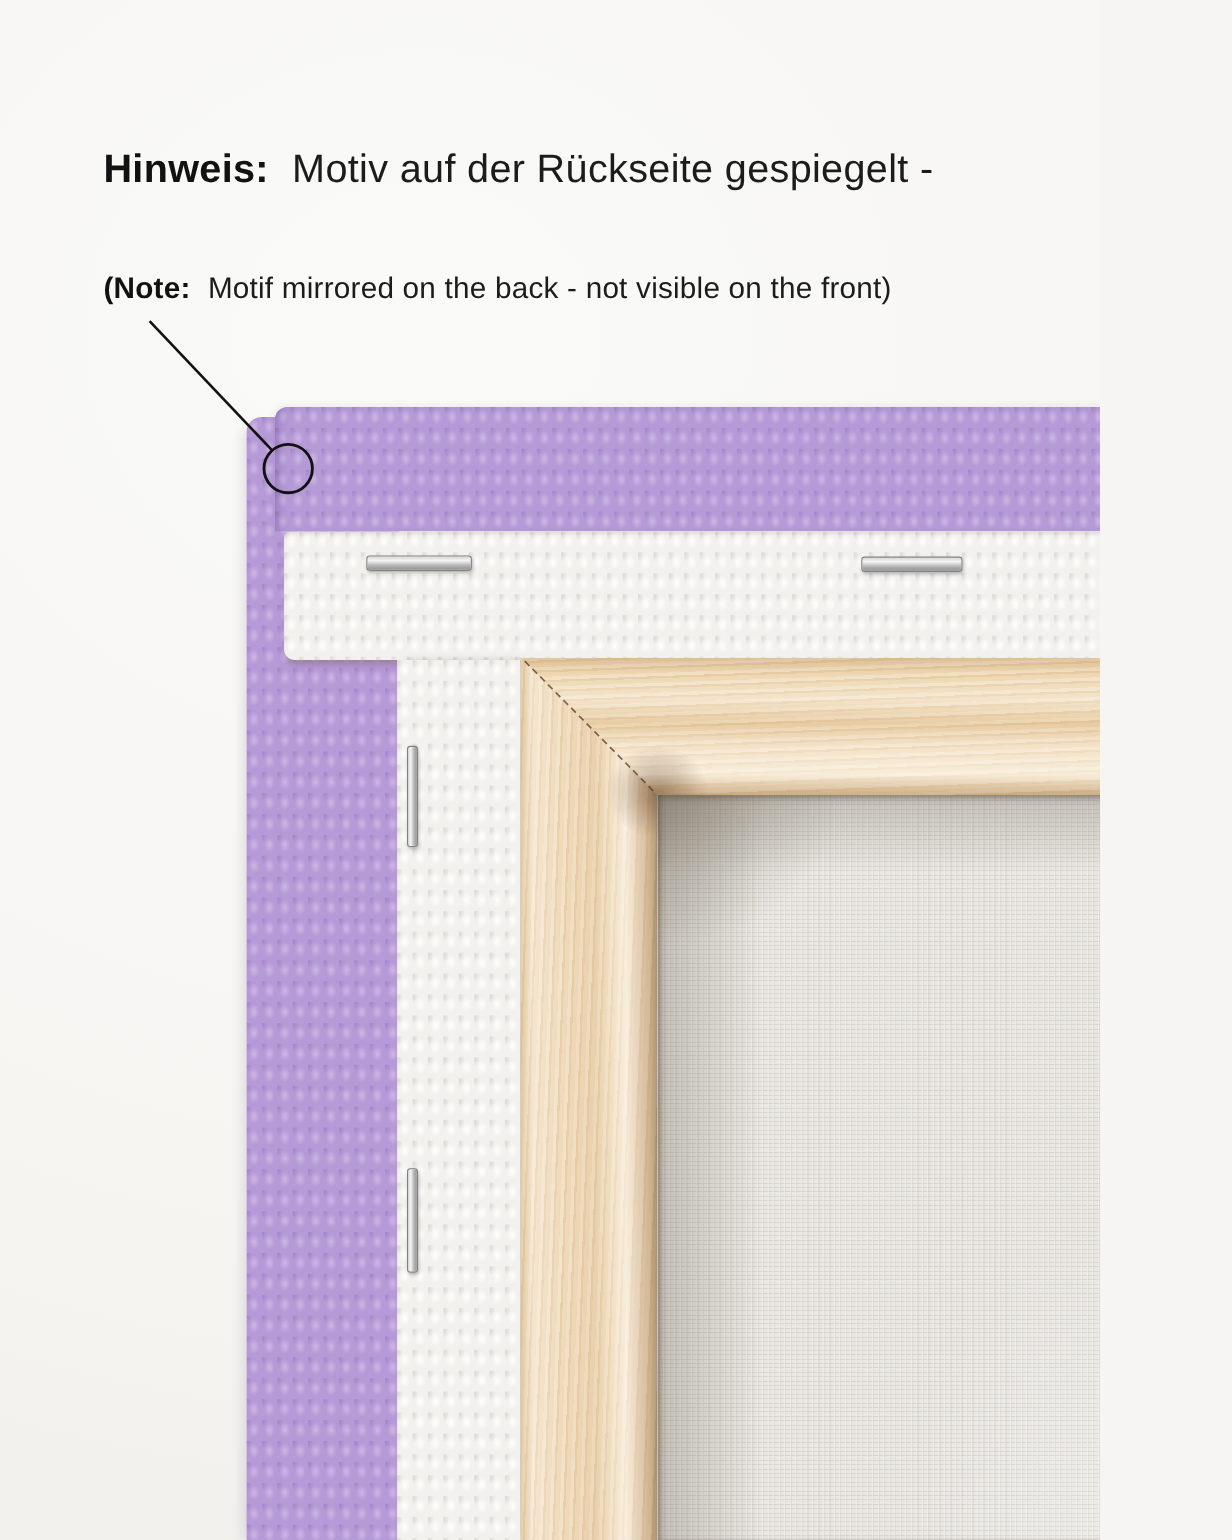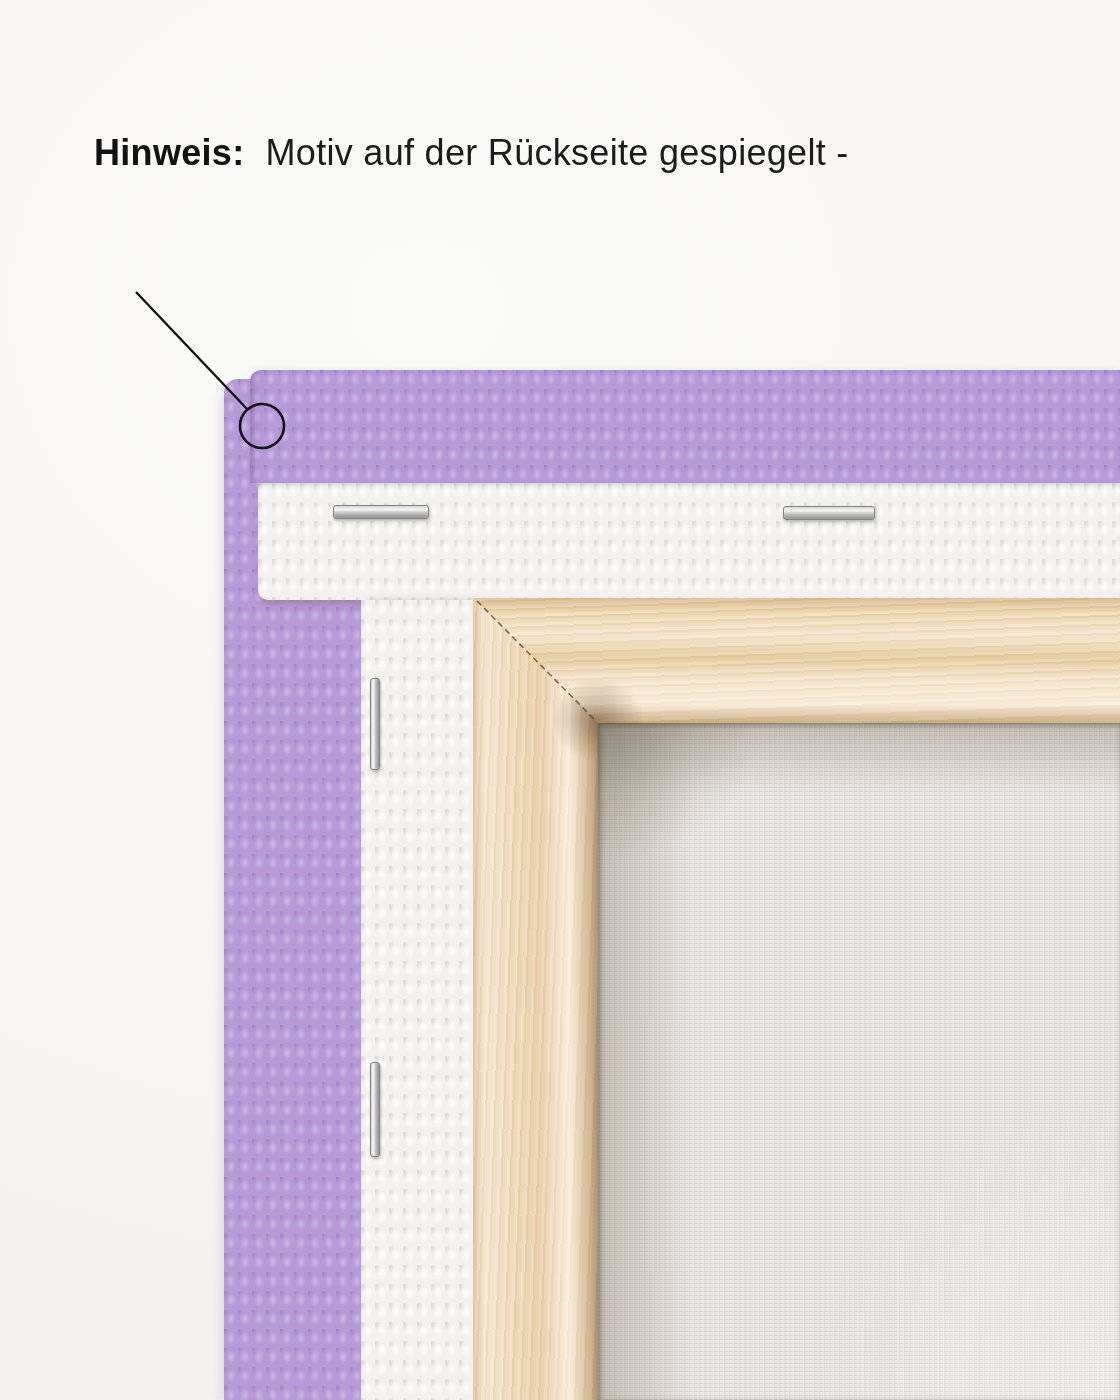--- a/index.html
+++ b/index.html
@@ -2,21 +2,21 @@
 <html><head>
 <meta charset="utf-8">
 <style>
   html,body{margin:0;padding:0;}
   body{
     width:1120px;height:1400px;
     font-family:"Liberation Sans","DejaVu Sans",sans-serif;
     background:#f6f5f3;
   }
   .stage{
-    position:relative;width:1120px;height:1400px;overflow:hidden;
+    position:relative;width:1000px;height:1400px;overflow:hidden;
     background:radial-gradient(1500px 1300px at 38% 22%, #fafaf8 0%, #f6f5f2 60%, #efeeeb 100%);
   }
   
   .note-de{
     position:absolute;left:94px;top:128px;margin:0;
     font-size:36px;line-height:49px;letter-spacing:.3px;color:#1c1c1c;font-weight:400;
   }
   .note-de b{font-weight:700;color:#121212;margin-right:.30em;}
   .note-en{
     position:absolute;left:94px;top:245px;margin:0;
@@ -151,14 +151,18 @@
     <line x1="136" y1="292" x2="247" y2="409" stroke="#121212" stroke-width="2.4"></line>
     <circle cx="262" cy="426" r="22" fill="none" stroke="#121212" stroke-width="2.6"></circle>
   </svg>
 
   <p class="note-de">
     <b>Hinweis:</b>
     <span>Motiv auf der Rückseite gespiegelt -</span>
     <br>
   </p>
 
+  <p class="note-en">
+    <b>(Note:</b>
+    <span>Motif mirrored on the back - not visible on the front)</span>
+  </p>
 
 </div>
 
 </body></html>

